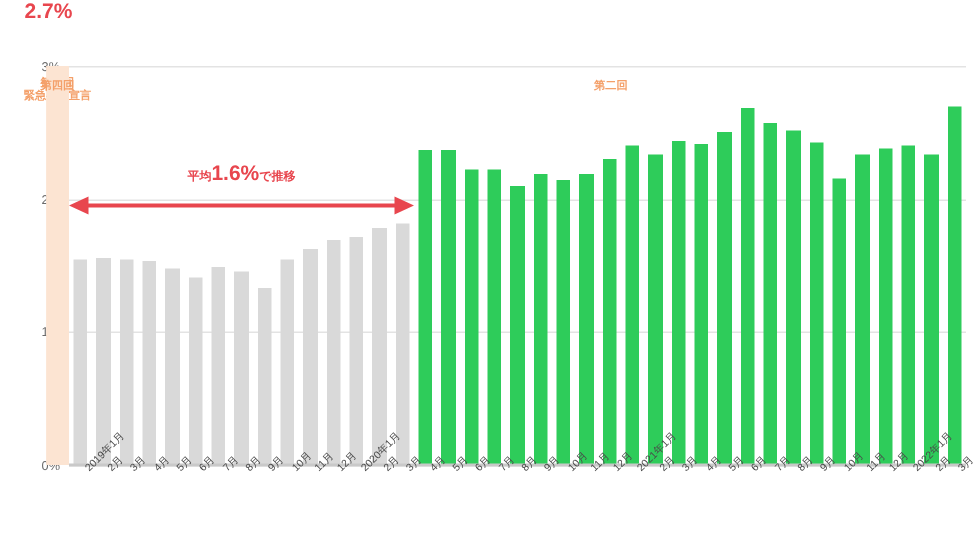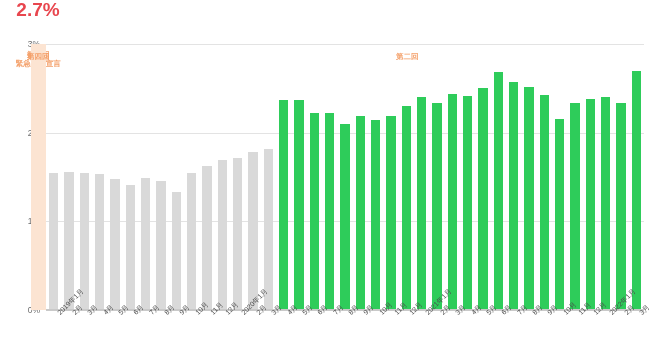--- a/index.html
+++ b/index.html
@@ -35,21 +35,21 @@
 
   
   #avgwrap{position:absolute;left:46px;top:108px;width:230px;height:36px;}
   #avgtext{position:absolute;left:0;top:0;width:230px;text-align:center;
            color:#E8464E;font-size:9px;font-weight:700;white-space:nowrap;line-height:1;}
   #avgtext .big{font-size:14px;font-weight:700;}
   #avgtext .sm{font-size:8px;font-weight:700;}
   #avgarrow{position:absolute;left:0;top:22px;width:230px;height:14px;}
 
   
-  #peaklab{position:absolute;color:#E8464E;font-size:19px;font-weight:700;
+  #peaklab{position:absolute;color:#E8464E;font-size:14px;font-weight:700;
            white-space:nowrap;line-height:1;}
 
   
   #xaxis{position:absolute;left:46px;top:311px;width:598px;height:50px;}
   .xlab{position:absolute;top:0;font-size:7px;color:#4a4a4a;white-space:nowrap;
         transform-origin:left top;transform:rotate(-45deg);line-height:1;}
 </style>
 </head>
 <body>
 
@@ -121,20 +121,30 @@
       <div class="bar v" title="10月 2.15%" style="left: 509.067px; width: 9.2px; height: 190.633px;"></div>
       <div class="bar v" title="11月 2.33%" style="left: 524.4px; width: 9.2px; height: 206.593px;"></div>
       <div class="bar v" title="12月 2.38%" style="left: 539.733px; width: 9.2px; height: 211.027px;"></div>
       <div class="bar v" title="2022年1月 2.4%" style="left: 555.067px; width: 9.2px; height: 212.8px;"></div>
       <div class="bar v" title="2月 2.34%" style="left: 570.4px; width: 9.2px; height: 207.48px;"></div>
       <div class="bar v" title="3月 2.7%" style="left: 585.733px; width: 9.2px; height: 239.4px;"></div>
     </div>
 
   <div id="baseline"></div>
 
+  <div id="avgwrap">
+    <div id="avgtext">
+      <span class="sm">平均</span><span class="big">1.6%</span><span class="sm">で推移</span>
+    </div>
+    <svg id="avgarrow" viewBox="0 0 230 14" xmlns="http://www.w3.org/2000/svg">
+      <line x1="12" y1="7" x2="218" y2="7" stroke="#E8464E" stroke-width="2.6"></line>
+      <polygon points="0,7 13,1 13,13" fill="#E8464E"></polygon>
+      <polygon points="230,7 217,1 217,13" fill="#E8464E"></polygon>
+    </svg>
+  </div>
 
   <div id="peaklab" style="left: 16.3333px;">2.7%</div>
 
   <div id="xaxis">
       <div class="xlab" style="left: 9.66667px;">2019年1月</div>
       <div class="xlab" style="left: 25px;">2月</div>
       <div class="xlab" style="left: 40.3333px;">3月</div>
       <div class="xlab" style="left: 55.6667px;">4月</div>
       <div class="xlab" style="left: 71px;">5月</div>
       <div class="xlab" style="left: 86.3333px;">6月</div>

